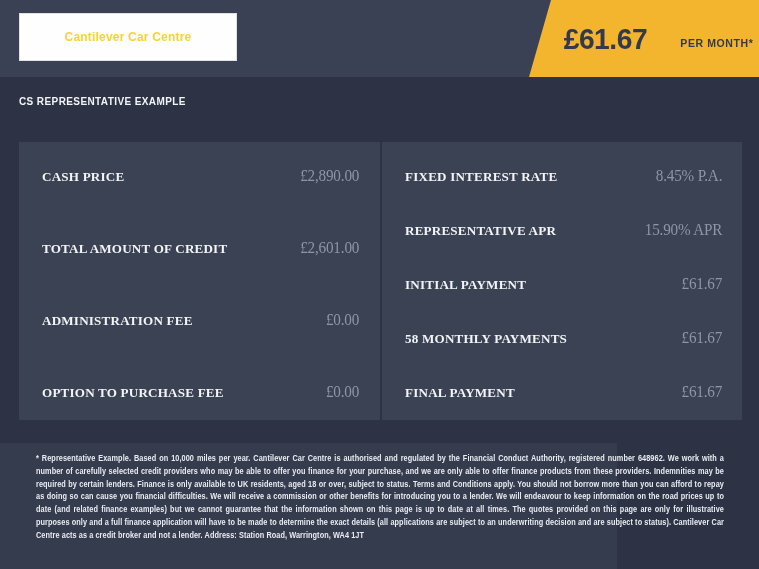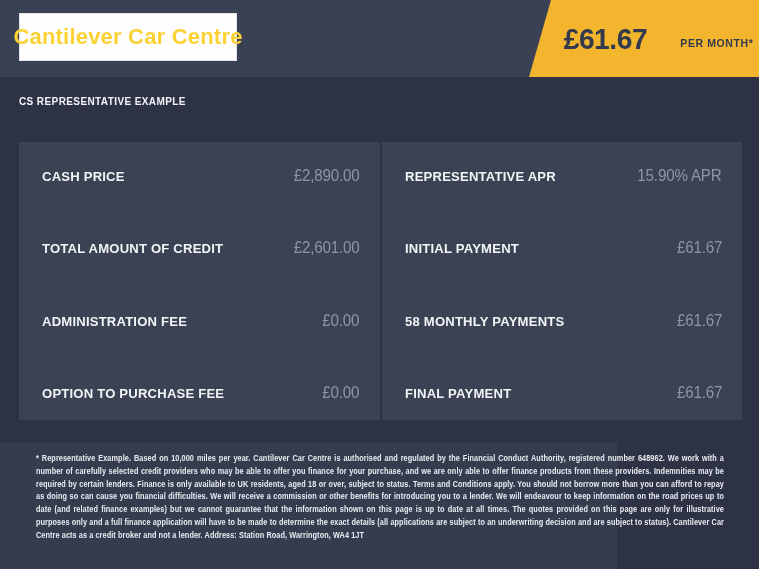--- a/index.html
+++ b/index.html
@@ -20,21 +20,21 @@
   .page{position:relative;width:759px;height:569px;background:var(--main-bg);overflow:hidden;}
 
   
   .header{position:absolute;left:0;top:0;width:759px;height:77px;background:var(--header-bg);}
   .logo-box{
     position:absolute;left:19px;top:13px;width:218px;height:48px;
     background:#fefefe;border:1px solid #e2e2e2;
     display:flex;align-items:center;justify-content:center;
   }
   .logo-text{
-    color:var(--logo-yellow);font-size:22px;font-weight:bold;letter-spacing:.2px;
+    color:var(--logo-yellow);font-size:12px;font-weight:bold;letter-spacing:.2px;
     transform:scaleY(1.02);white-space:nowrap;
   }
   .price-banner{
     position:absolute;right:0;top:0;width:230px;height:77px;
     background:var(--accent-yellow);
     clip-path:polygon(22px 0,100% 0,100% 100%,0 100%);
     display:flex;align-items:center;justify-content:center;gap:12px;
     padding-left:26px;
   }
   .price-big{color:var(--banner-text);font-size:30px;font-weight:bold;letter-spacing:-.5px;transform:scaleX(.94);}
@@ -42,21 +42,21 @@
 
   
   .heading{
     position:absolute;left:19px;top:96px;
     color:var(--label-white);font-size:10px;font-weight:bold;letter-spacing:.4px;
   }
 
   
   .panels{
     position:absolute;left:19px;top:142px;width:723px;height:278px;
-    display:flex;gap:2px;
+    display:flex;gap:2px;font-family:Liberation Serif, serif;
   }
   .panel{
     flex:1 1 0;background:var(--panel-bg);
     display:flex;flex-direction:column;justify-content:space-between;
     padding:24px 20px 18px 23px;
   }
   .row{display:flex;justify-content:space-between;align-items:baseline;}
   .row-label{
     color:var(--label-white);font-size:13.5px;font-weight:bold;letter-spacing:.2px;
     white-space:nowrap;transform:scaleX(.97);transform-origin:left center;
@@ -108,20 +108,24 @@
         <span class="row-value">£0.00</span>
       </div>
       <div class="row">
         <span class="row-label">OPTION TO PURCHASE FEE</span>
         <span class="row-value">£0.00</span>
       </div>
     </div>
 
     <div class="panel">
       <div class="row">
+        <span class="row-label">FIXED INTEREST RATE</span>
+        <span class="row-value">8.45% P.A.</span>
+      </div>
+      <div class="row">
         <span class="row-label">REPRESENTATIVE APR</span>
         <span class="row-value">15.90% APR</span>
       </div>
       <div class="row">
         <span class="row-label">INITIAL PAYMENT</span>
         <span class="row-value">£61.67</span>
       </div>
       <div class="row">
         <span class="row-label">58 MONTHLY PAYMENTS</span>
         <span class="row-value">£61.67</span>

